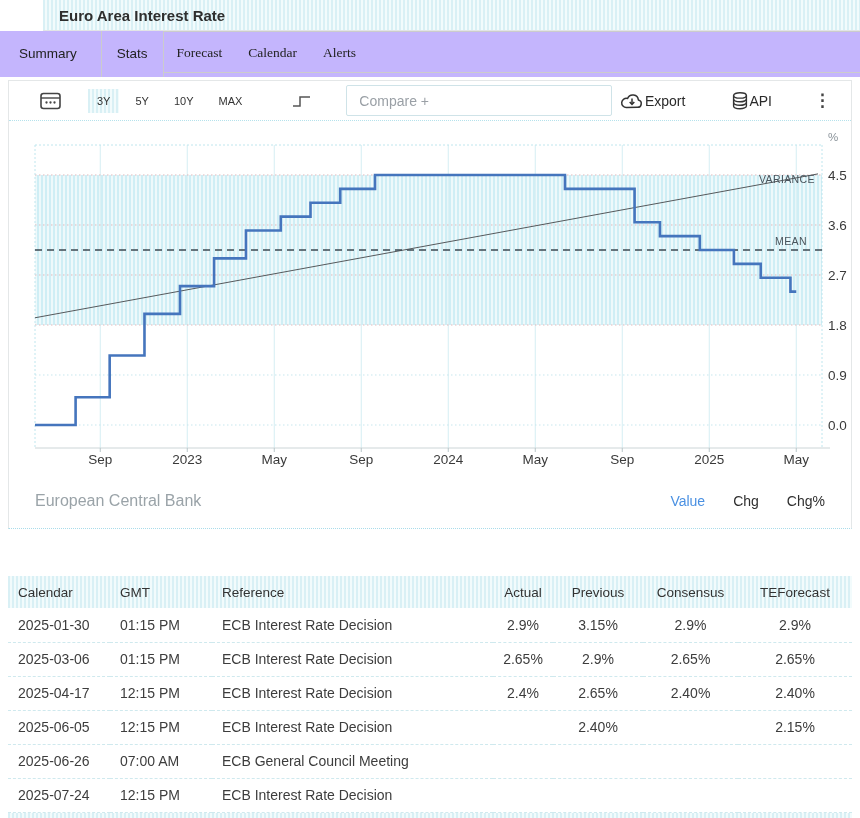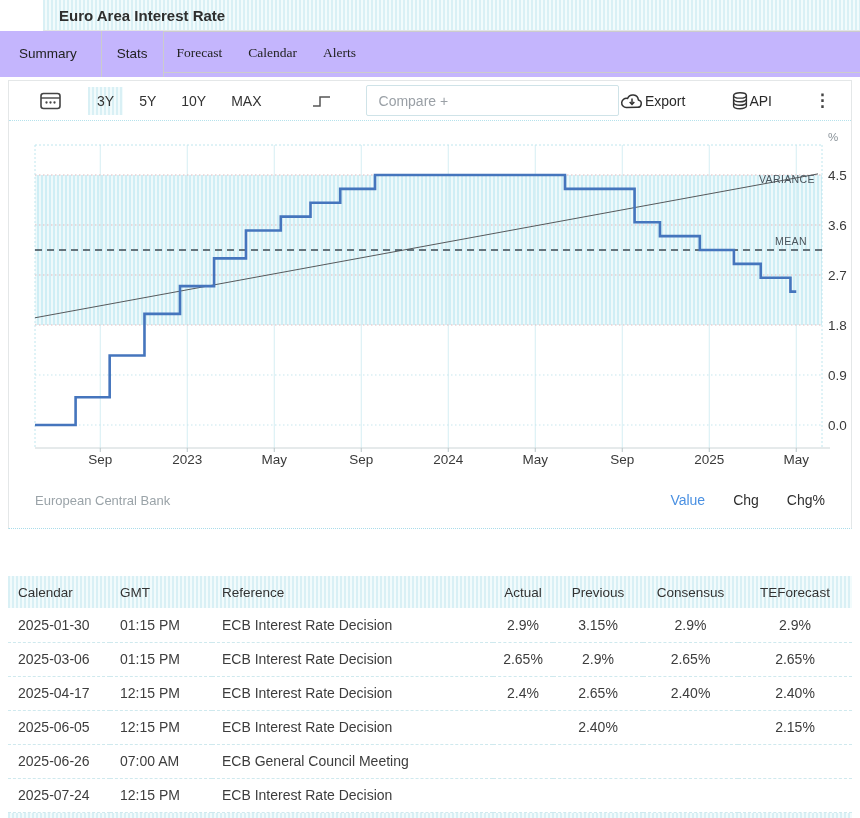--- a/index.html
+++ b/index.html
@@ -24,37 +24,37 @@
   .tabs-rest .tab { line-height:41px; padding:0 13px; }
   .caret { font-size:10px; margin-left:5px; color:#333; }
 
   
   .card { margin:3px 8px 0 8px; border:1px solid #e4e7e8;
     border-bottom:1px dotted #a9dcea; height:449px; }
   .toolbar { height:40px; display:flex; align-items:center;
     padding:0 20px 0 30px; border-bottom:1px dotted #b5e2ec; font-size:14px; color:#2a2a2a; }
   .icon-btn { display:flex; align-items:center; cursor:pointer; }
   .ranges { display:flex; margin-left:26px; }
-  .range-btn { padding:6px 9px; margin-right:7px; cursor:pointer; font-size:14px; color:#333; }
+  .range-btn { padding:6px 9px; margin-right:7px; cursor:pointer; font-size:11px; color:#333; }
   .step-icon-wrap { margin-left:34px; }
   .compare-input { margin-left:34px; width:266px; height:31px; border:1px solid #cfe3e8;
     border-radius:2px; padding-left:12px; font-size:14px; color:#333;
     font-family:"Liberation Sans",sans-serif; outline:none; }
   .compare-input::placeholder { color:#9aa0a6; }
   .toolbar-spacer { flex:1; }
   .tool-label { margin-left:0; }
   .api-btn { margin-left:46px; }
   .kebab { margin-left:42px; font-size:17px; color:#444; cursor:pointer; line-height:1;
     letter-spacing:0; font-weight:bold; }
 
   .chart-wrap { position:relative; }
   svg text { font-family:"Liberation Sans", sans-serif; }
 
   .chart-footer { display:flex; align-items:baseline; padding:12px 26px 0 26px; }
-  .source { font-size:13px; color:#9aa3a8; }
+  .source { font-size:16px; color:#9aa3a8; }
   .legend { margin-left:auto; display:flex; font-size:14px; }
   .legend span { margin-left:28px; cursor:pointer; color:#2f2f2f; }
   .legend .active-mode { color:#4a90e2; }
 
   
   .tbl-wrap { margin:47px 8px 0 8px; }
   table { width:844px; border-collapse:collapse; table-layout:fixed; font-size:14px; }
   col.w0{width:102px} col.w1{width:102px} col.w2{width:281px} col.w3{width:60px}
   col.w4{width:90px} col.w5{width:95px} col.w6{width:114px}
   th { height:32px; font-weight:normal; font-size:13.5px; color:#333; }

